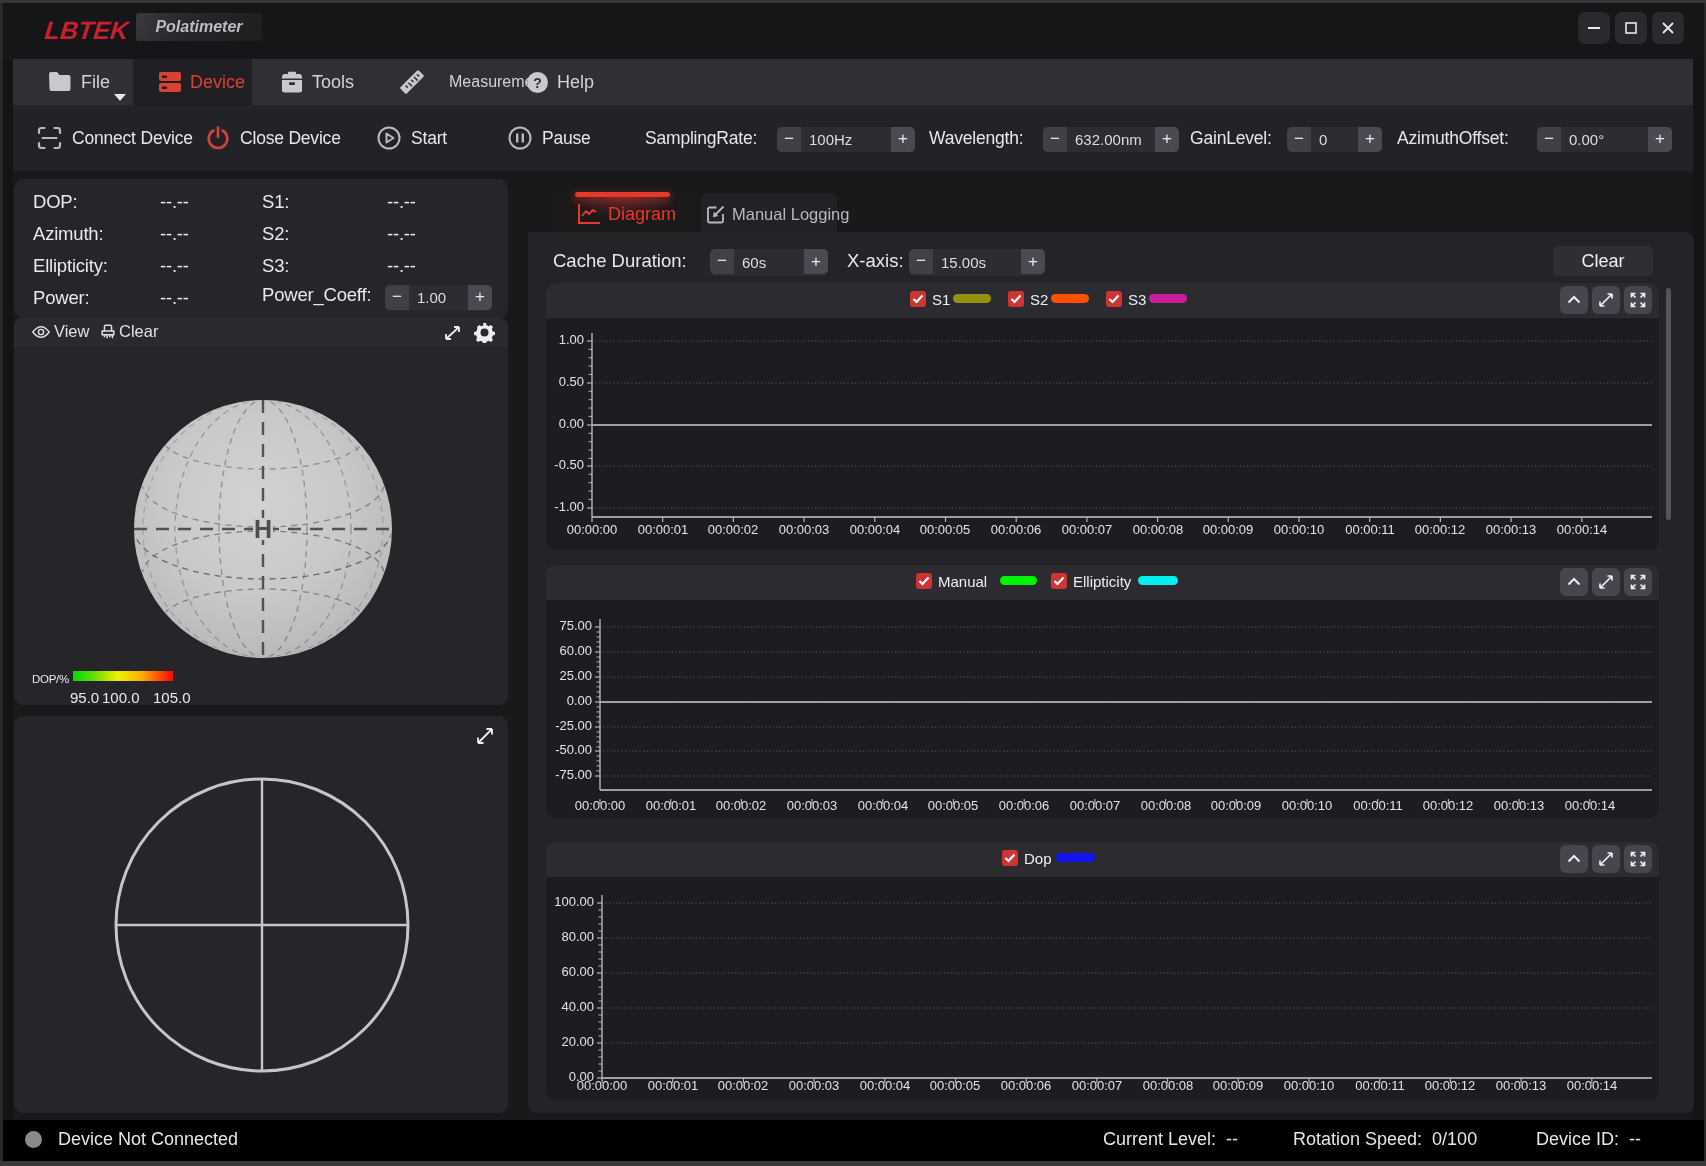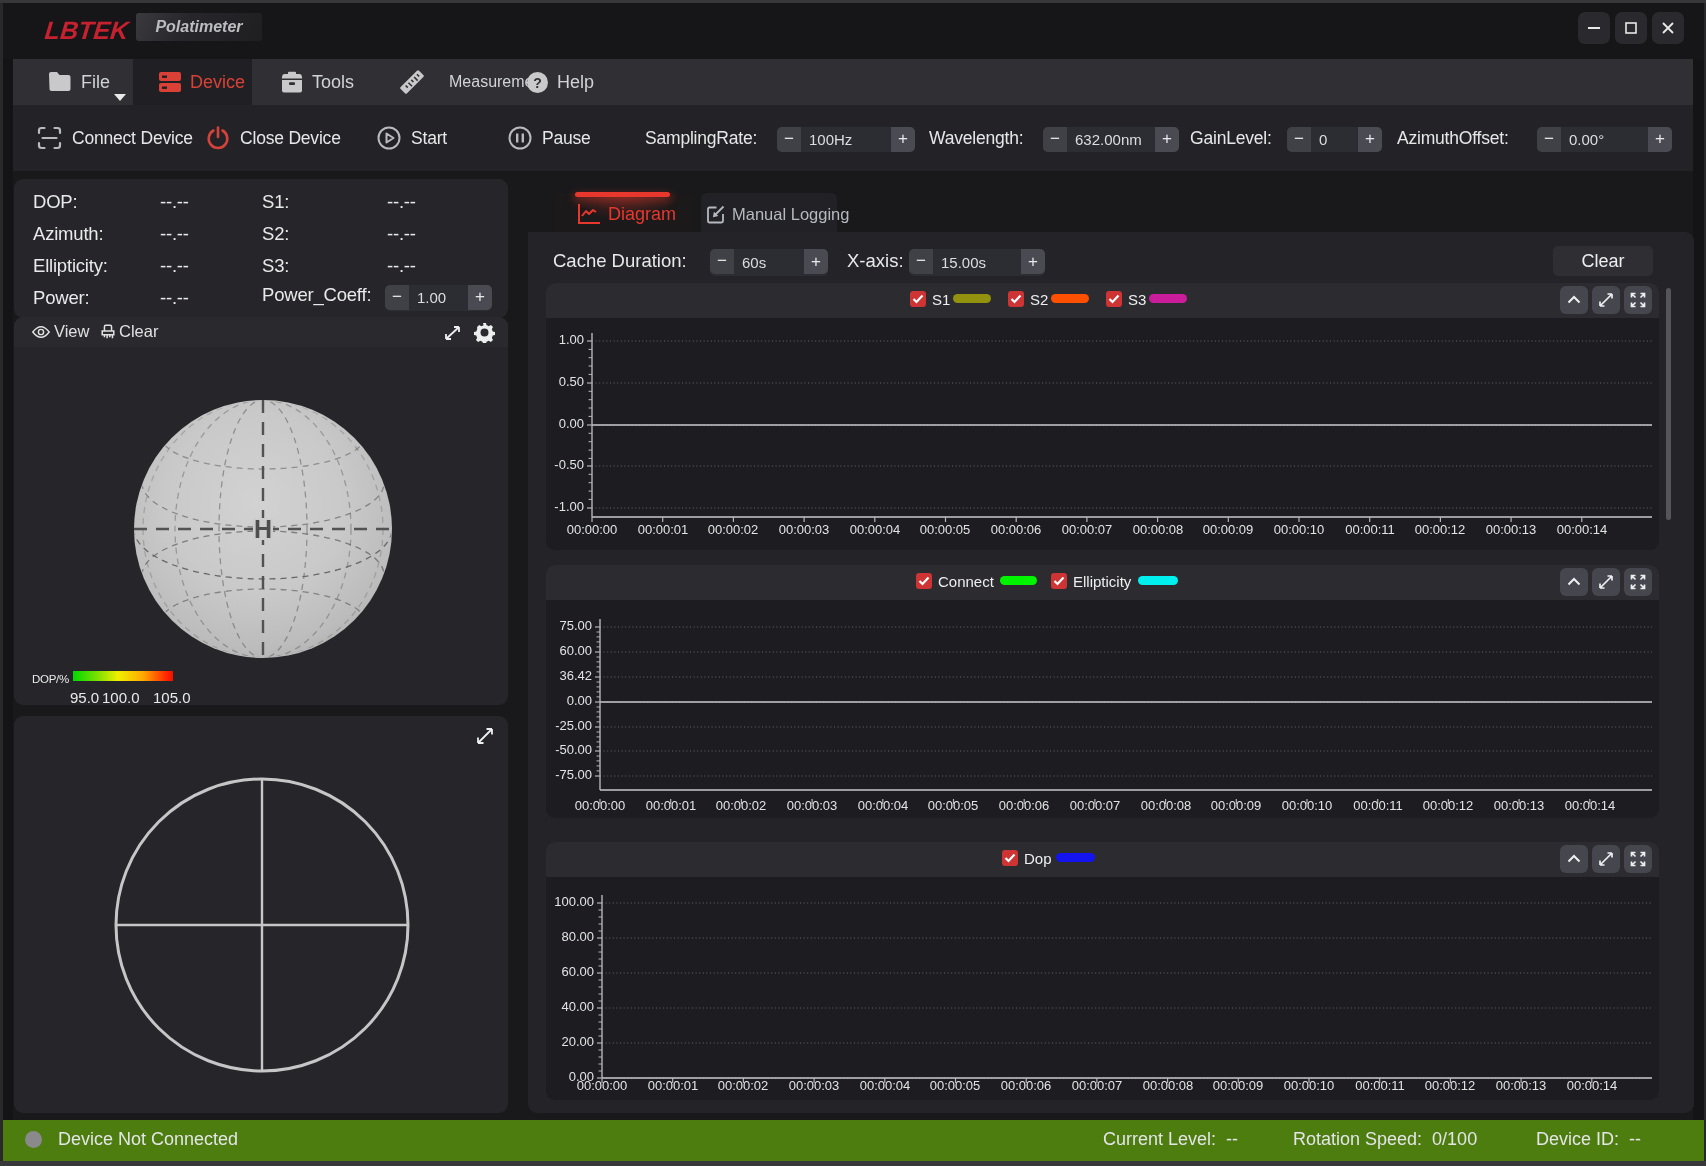--- a/index.html
+++ b/index.html
@@ -50,21 +50,21 @@
   .chead { position:absolute; left:0; top:0; width:1113px; height:35px; background:#2b2b30; border-radius:9px 9px 0 0; }
   .cbtn { position:absolute; top:3px; width:28px; height:28px; background:#46474e; border-radius:6px; }
   .cbtn svg { position:absolute; left:6px; top:6px; }
   .ckbox { position:absolute; width:16px; height:16px; background:#ce3434; border-radius:3px; }
   .ckbox svg { position:absolute; left:2px; top:2px; }
   .swatch { position:absolute; height:9px; border-radius:5px; }
   .ltext { position:absolute; font-size:15px; color:#eceef0; }
   .ylab { position:absolute; font-size:13px; color:#e2e3e5; text-align:right; width:54px; }
   .xlab { position:absolute; font-size:13px; color:#e2e3e5; width:70px; text-align:center; }
   
-  #status { left:3px; top:1120px; width:1701px; height:41px; background:#4d7c0f; color:#e4e5e7; font-size:18px; }
+  #status { left:3px; top:1120px; width:1701px; height:41px; background:#000000; color:#e4e5e7; font-size:18px; }
   .stxt { position:absolute; top:9px; }
 </style>
 </head>
 <body>
 <div class="abs" style="left:3px; top:59px; width:10px; height:1061px; background:#141417;"></div>
 <div class="abs" style="left:1693px; top:59px; width:11px; height:1061px; background:#141417;"></div>
 <div class="abs" id="titlebar"></div>
 <div class="abs" id="topborder"></div>
 <div class="abs" id="leftborder"></div>
 <div class="abs" id="rightborder"></div>
@@ -409,21 +409,21 @@
 <div class="xlab" style="left:930px; top:239px;">00:00:13</div>
 <div class="xlab" style="left:1001px; top:239px;">00:00:14</div>
 </div>
 <div class="abs chart" style="left:546px; top:565px; height:253px;">
 <div class="chead"></div>
 <div class="ckbox" style="left:370px; top:8px;">
       <svg width="12" height="12" viewBox="0 0 12 12">
         <path d="M1.5 6 l3 3 L10.5 2.5" fill="none" stroke="#fff" stroke-width="2.2"></path>
       </svg>
     </div>
-<div class="ltext" style="left:392px; top:8px;">Connect</div>
+<div class="ltext" style="left:392px; top:8px;">Manual</div>
 <div class="swatch" style="left:454px; top:11px; width:37px; background:#00f400;"></div>
 <div class="ckbox" style="left:505px; top:8px;">
       <svg width="12" height="12" viewBox="0 0 12 12">
         <path d="M1.5 6 l3 3 L10.5 2.5" fill="none" stroke="#fff" stroke-width="2.2"></path>
       </svg>
     </div>
 <div class="ltext" style="left:527px; top:8px;">Ellipticity</div>
 <div class="swatch" style="left:592px; top:11px; width:40px; background:#00f0f0;"></div>
 <div class="cbtn" style="right:71px;">
       <svg width="16" height="16" viewBox="0 0 16 16" fill="none" stroke="#eceef0" stroke-width="2">
@@ -493,21 +493,21 @@
       <line x1="619.6" y1="199" x2="619.6" y2="204" stroke="#b5b5b9" stroke-width="1.2"></line>
       <line x1="690.3" y1="199" x2="690.3" y2="204" stroke="#b5b5b9" stroke-width="1.2"></line>
       <line x1="761.0" y1="199" x2="761.0" y2="204" stroke="#b5b5b9" stroke-width="1.2"></line>
       <line x1="831.7" y1="199" x2="831.7" y2="204" stroke="#b5b5b9" stroke-width="1.2"></line>
       <line x1="902.4" y1="199" x2="902.4" y2="204" stroke="#b5b5b9" stroke-width="1.2"></line>
       <line x1="973.1" y1="199" x2="973.1" y2="204" stroke="#b5b5b9" stroke-width="1.2"></line>
       <line x1="1043.8" y1="199" x2="1043.8" y2="204" stroke="#b5b5b9" stroke-width="1.2"></line>
     </svg>
 <div class="ylab" style="left:-8px; top:53px;">75.00</div>
 <div class="ylab" style="left:-8px; top:78px;">60.00</div>
-<div class="ylab" style="left:-8px; top:103px;">36.42</div>
+<div class="ylab" style="left:-8px; top:103px;">25.00</div>
 <div class="ylab" style="left:-8px; top:128px;">0.00</div>
 <div class="ylab" style="left:-8px; top:153px;">-25.00</div>
 <div class="ylab" style="left:-8px; top:177px;">-50.00</div>
 <div class="ylab" style="left:-8px; top:202px;">-75.00</div>
 <div class="xlab" style="left:19px; top:233px;">00:00:00</div>
 <div class="xlab" style="left:90px; top:233px;">00:00:01</div>
 <div class="xlab" style="left:160px; top:233px;">00:00:02</div>
 <div class="xlab" style="left:231px; top:233px;">00:00:03</div>
 <div class="xlab" style="left:302px; top:233px;">00:00:04</div>
 <div class="xlab" style="left:372px; top:233px;">00:00:05</div>

